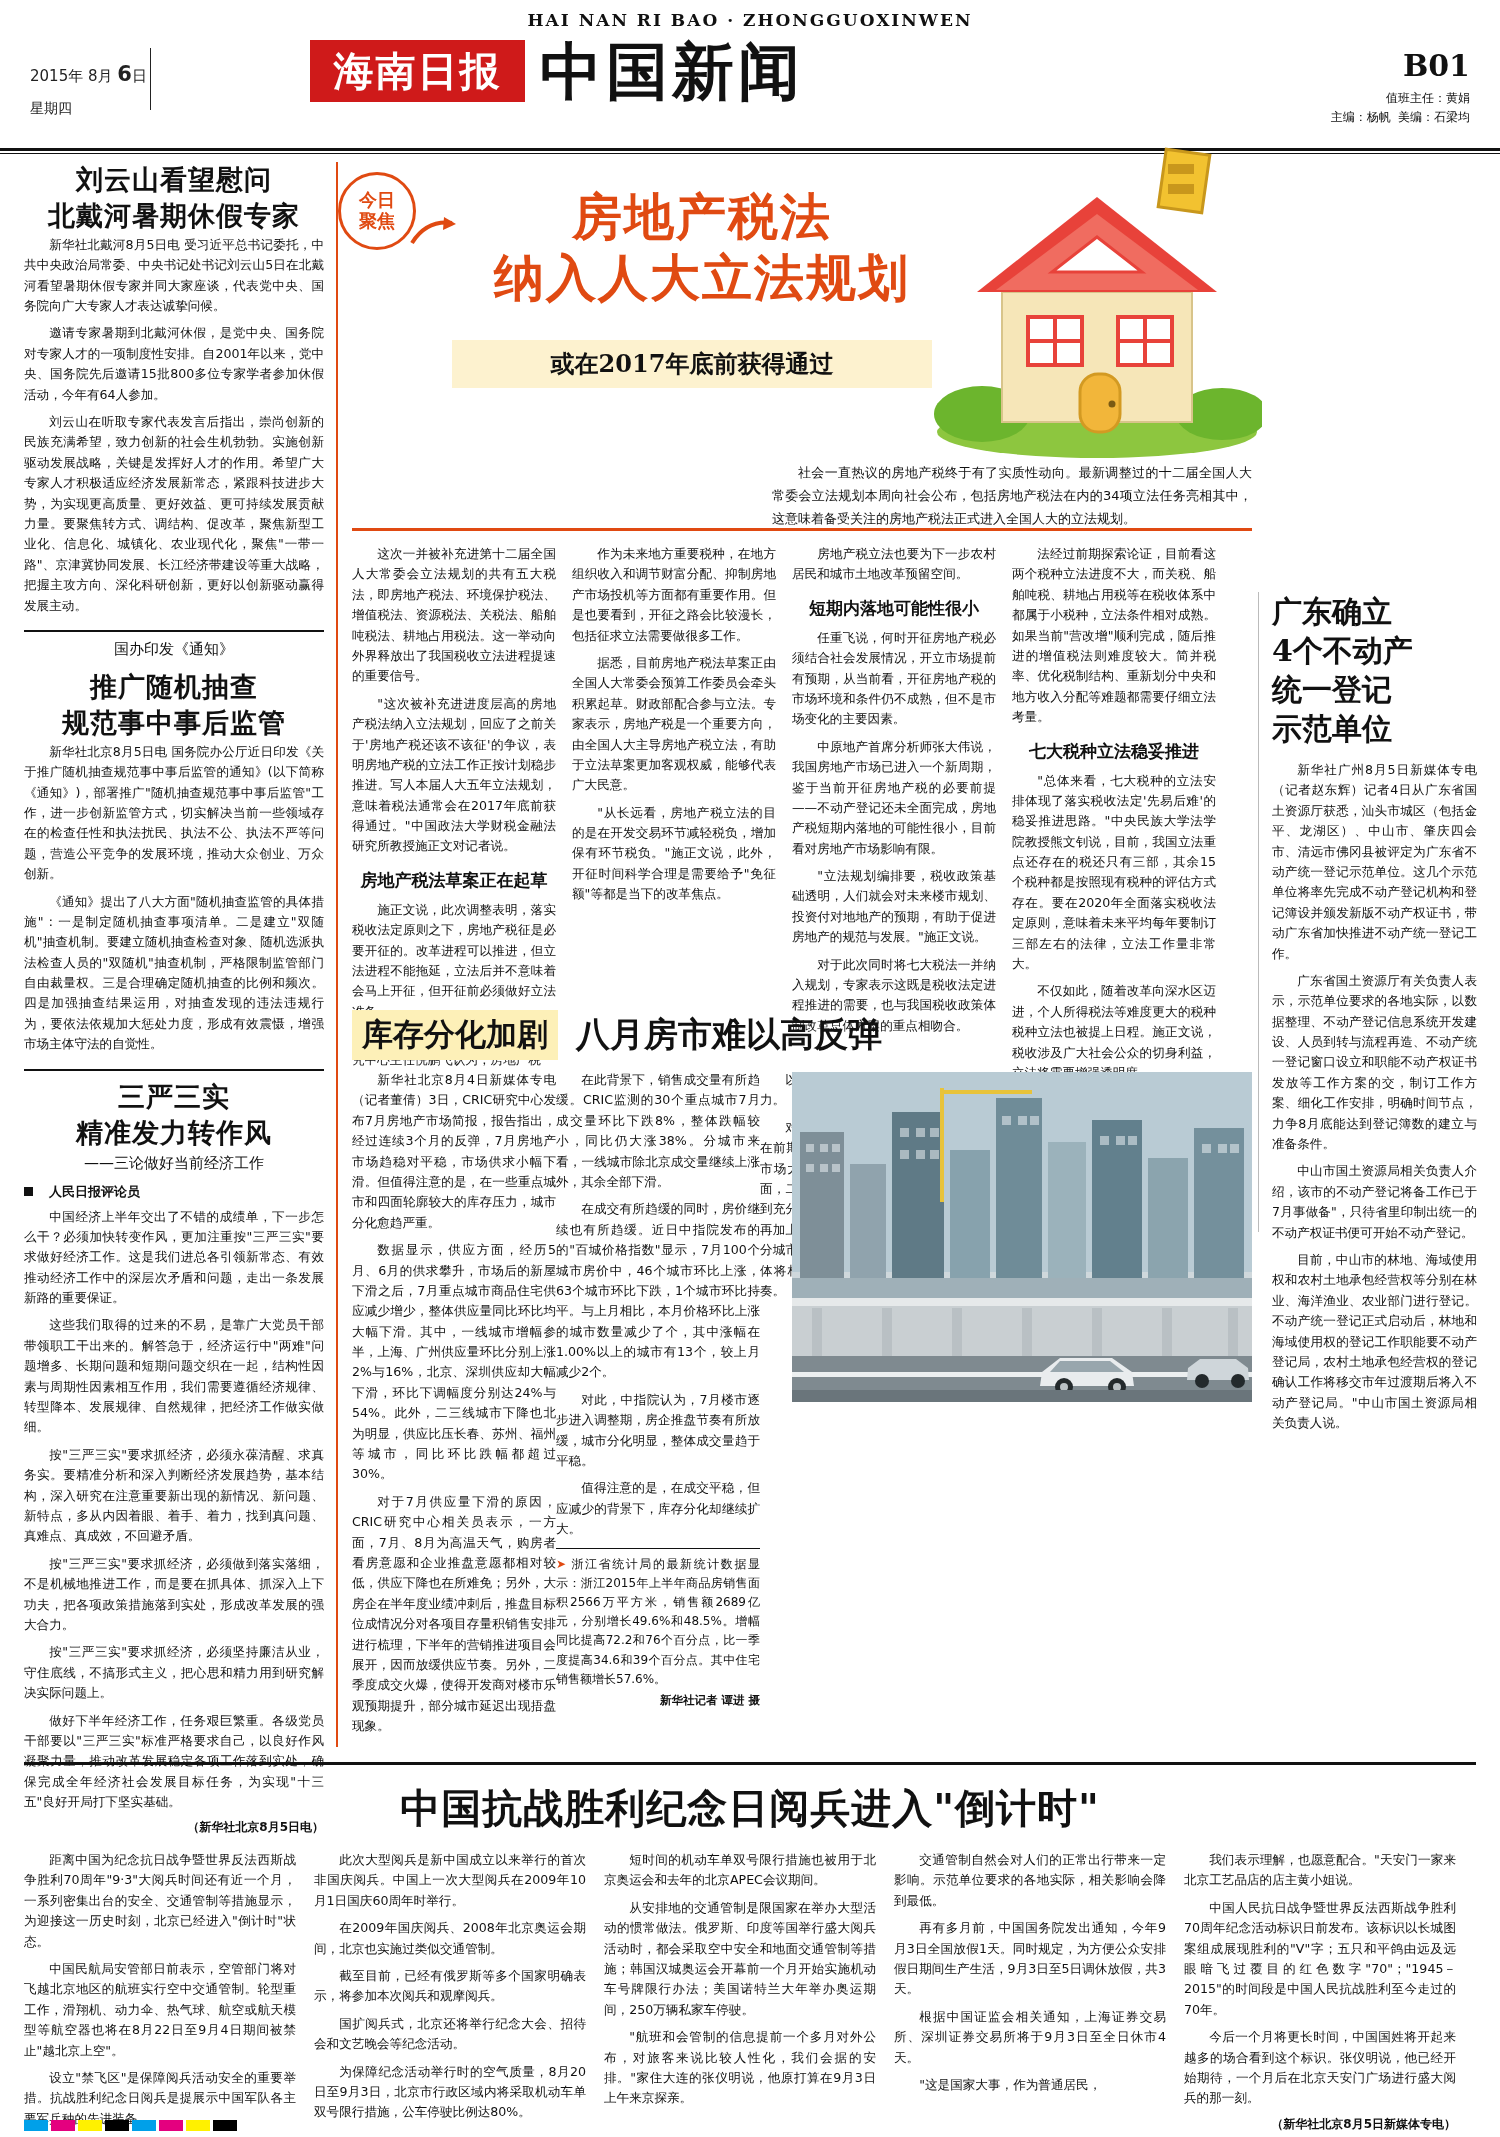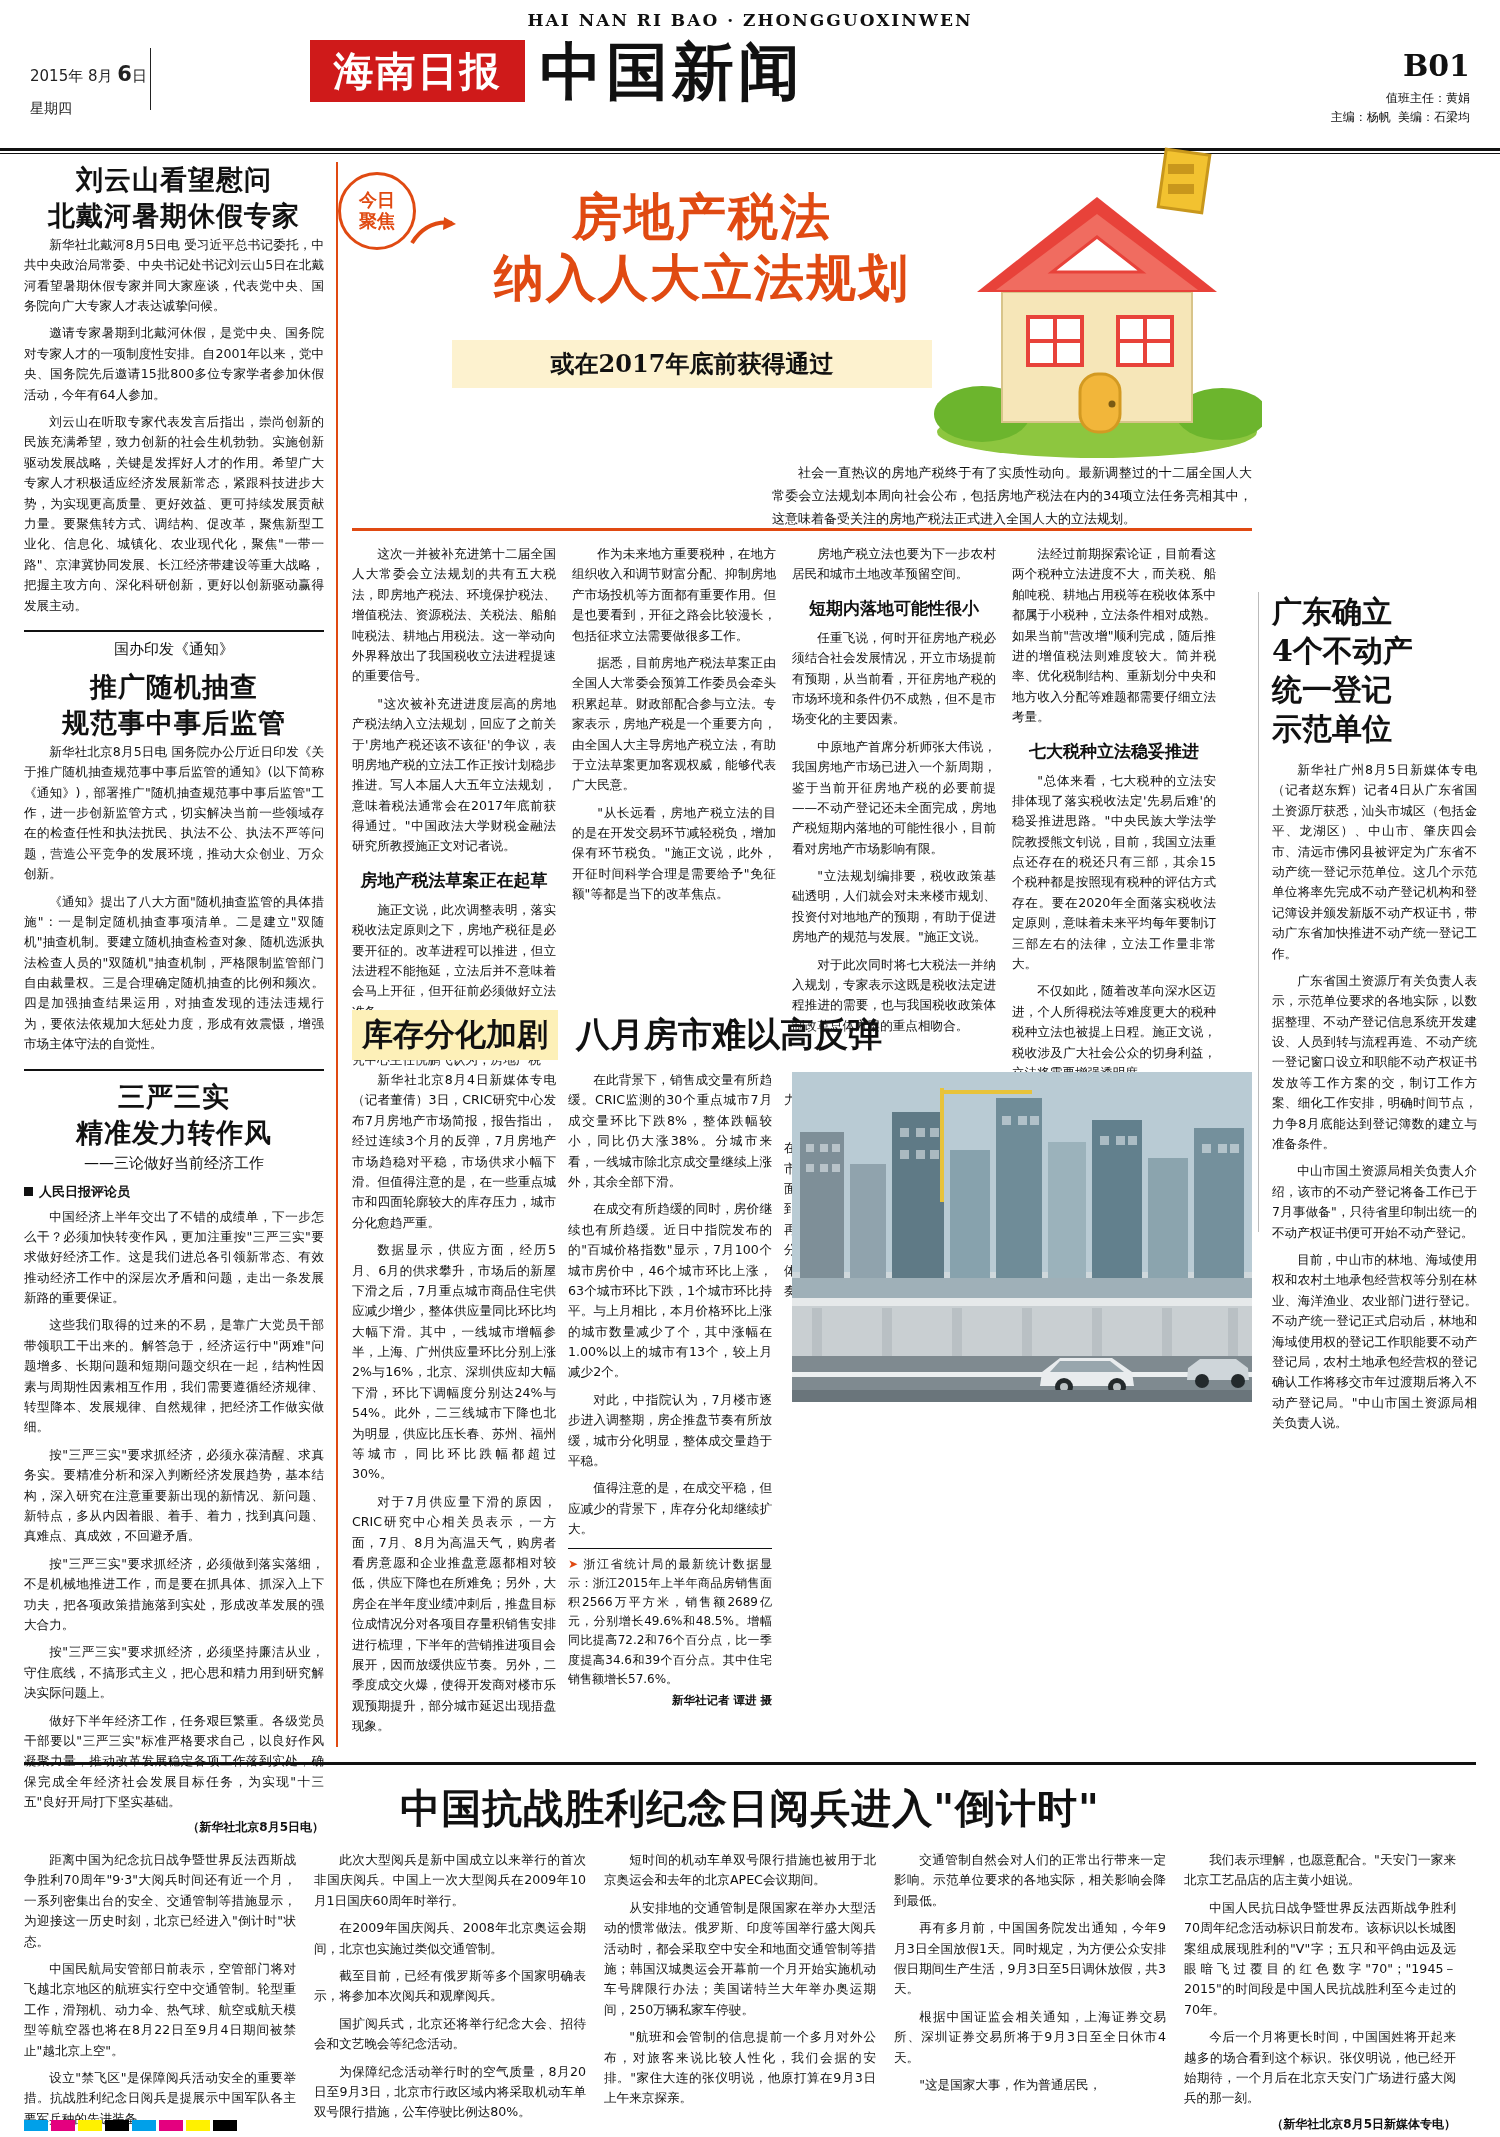--- a/index.html
+++ b/index.html
@@ -25,21 +25,21 @@
   .leftcol{position:absolute;left:24px;top:0;width:300px;}
   .divider-v{position:absolute;left:336px;top:0;width:2px;height:1585px;background:#e04a12;}
   .centercol{position:absolute;left:352px;top:0;width:900px;}
   .rightcol{position:absolute;left:1272px;top:430px;width:205px;}
   .divider-v2{position:absolute;left:1258px;top:430px;width:1px;height:640px;background:#bbb;}
 
   h2.hl{font-family:"DejaVu Serif","Liberation Serif",serif;font-weight:bold;color:#111;margin:0;}
   .lead-h{font-size:27px;line-height:1.35;text-align:center;letter-spacing:1px;margin:6px 0 14px;}
   p.tx{font-size:12.6px;line-height:1.62;text-align:justify;margin:0 0 7px;text-indent:2em;color:#111;}
   .sec-sub{font-size:15px;text-align:center;margin:2px 0 10px;}
-  .badge-line{display:flex;align-items:center;gap:6px;font-size:13px;font-weight:bold;margin:10px 0 6px;}
+  .badge-line{display:flex;align-items:center;gap:16px;font-size:13px;font-weight:bold;margin:10px 0 6px;}
   .sq{width:9px;height:9px;background:#111;display:inline-block;}
   .credit{font-size:12px;text-align:right;font-weight:bold;margin-top:6px;}
 
   
   .focus{position:absolute;left:-14px;top:10px;width:72px;height:72px;border-radius:50%;border:3px solid #e04a12;color:#e04a12;display:flex;flex-direction:column;align-items:center;justify-content:center;font-size:18px;font-weight:bold;line-height:1.15;background:#fff;font-family:"DejaVu Serif","Liberation Serif",serif;}
   .arrow{position:absolute;left:58px;top:55px;width:46px;height:30px;}
 
   
   .hero{position:relative;height:300px;text-decoration:underline;}
   .hero-title{position:absolute;left:70px;top:24px;width:560px;font-size:50px;line-height:1.22;font-weight:bold;color:#e04a12;font-family:"DejaVu Serif","Liberation Serif",serif;letter-spacing:2px;text-align:center;}
@@ -52,21 +52,21 @@
 
   .cols4{position:absolute;top:382px;left:0;width:900px;display:flex;gap:16px;}
   .c4{width:204px;}
   .subh{font-size:17px;font-weight:bold;text-align:center;margin:12px 0 8px;font-family:"DejaVu Serif","Liberation Serif",serif;}
 
   
   .feat2{position:absolute;top:848px;left:0;width:900px;}
   .feat2 .hbox{display:flex;align-items:center;gap:18px;margin-bottom:10px;}
   .hl-yellow{background:#fdf0b8;font-size:31px;font-weight:bold;padding:4px 10px;font-family:"DejaVu Serif","Liberation Serif",serif;}
   .hl-plain{font-size:34px;font-weight:bold;font-family:"DejaVu Serif","Liberation Serif",serif;}
-  .f2cols{display:flex;gap:12px;}
+  .f2cols{display:flex;gap:0;}
   .f2c{width:204px;}
   .photo{position:absolute;left:440px;top:62px;width:460px;height:330px;overflow:hidden;border:0;}
   .note{border-top:1px solid #111;margin-top:8px;padding-top:6px;font-size:12px;line-height:1.6;text-align:justify;}
   .note .tri{color:#e04a12;}
   .photo-credit{font-size:11.5px;text-align:right;margin-top:4px;font-weight:bold;}
 
   
   .bottom{position:absolute;top:1600px;left:24px;width:1452px;}
   .bot-rule{border-top:3px solid #111;}
   .bot-title{font-size:40px;font-weight:bold;text-align:center;margin:16px 0 14px;font-family:"DejaVu Serif","Liberation Serif",serif;letter-spacing:1px;}

